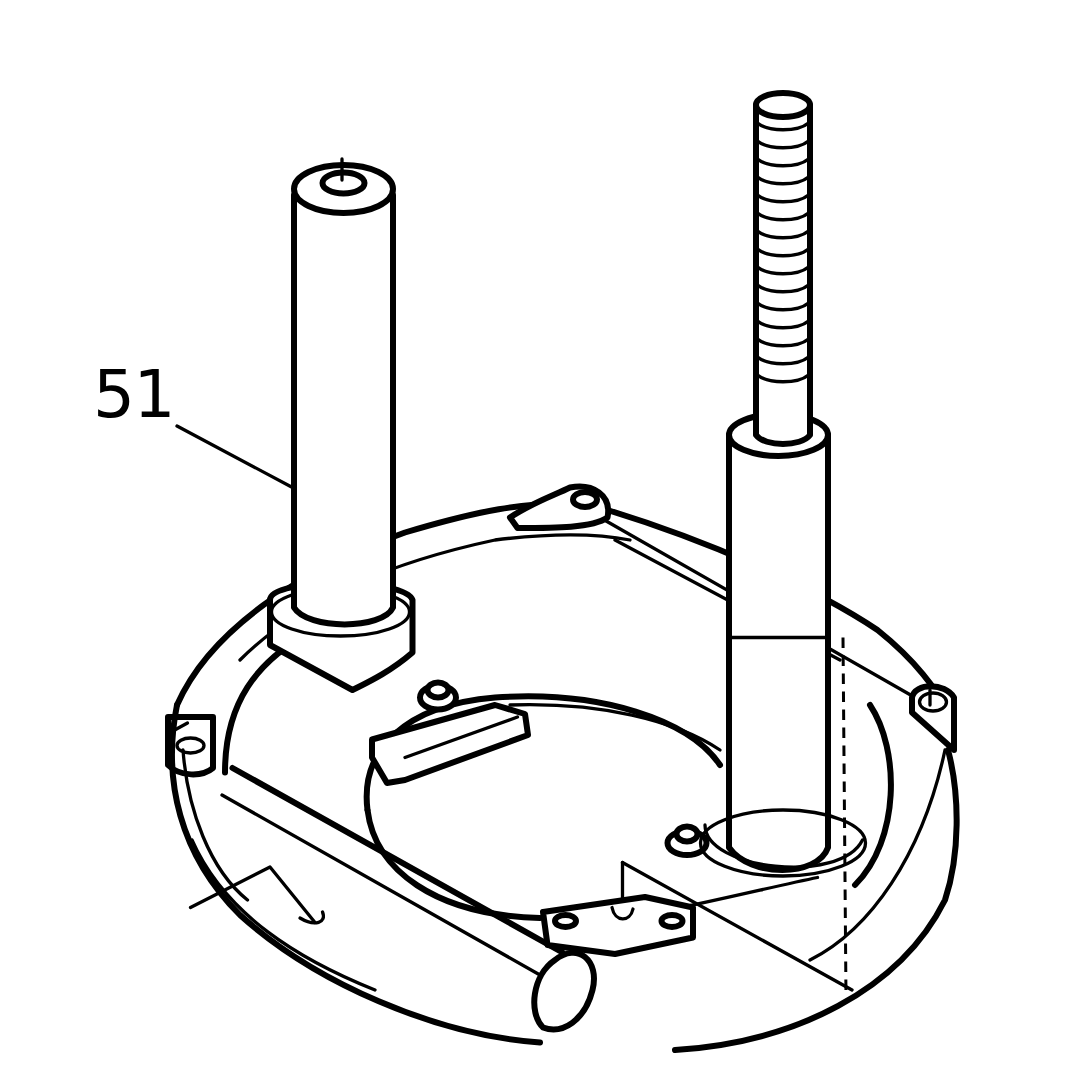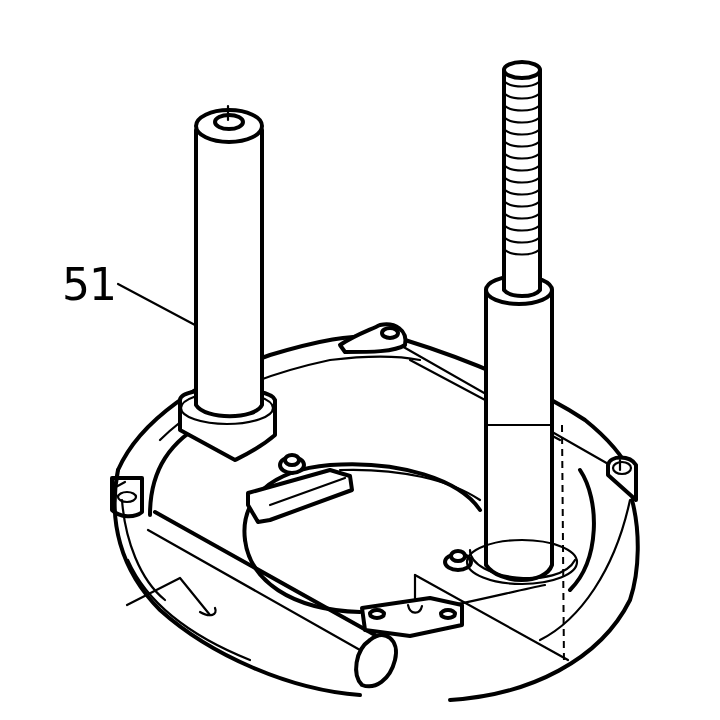--- a/index.html
+++ b/index.html
@@ -2,21 +2,21 @@
 <html><head>
 <meta charset="utf-8">
 <style>
   html, body { margin:0; padding:0; background:#ffffff; }
   body { width:720px; height:720px; overflow:hidden; position:relative; font-family:"DejaVu Sans", sans-serif; }
   #drawing { position:absolute; left:0; top:0; width:720px; height:720px; }
   .ln { fill:none; stroke:#000; stroke-width:4; stroke-linecap:round; stroke-linejoin:round; }
   .th { fill:none; stroke:#000; stroke-width:2.2; stroke-linecap:round; stroke-linejoin:round; }
   .fw { fill:#fff; stroke:#000; stroke-width:4; stroke-linejoin:round; }
   .dash { fill:none; stroke:#000; stroke-width:2; stroke-dasharray:7 5; }
-  .callout { position:absolute; left:62px; top:238px; font-size:44px; color:#000; font-family:"DejaVu Sans", sans-serif; letter-spacing:-1px;margin-top:21px; }
+  .callout { position:absolute; left:62px; top:238px; font-size:44px; color:#000; font-family:"DejaVu Sans", sans-serif; letter-spacing:-1px; }
 </style>
 </head>
 <body>
 
 <div>
   <span class="callout">51</span>
 
   <svg id="drawing" viewBox="0 0 720 720" xmlns="http://www.w3.org/2000/svg">
 
     <line class="th" x1="118" y1="284" x2="195" y2="325"></line>

